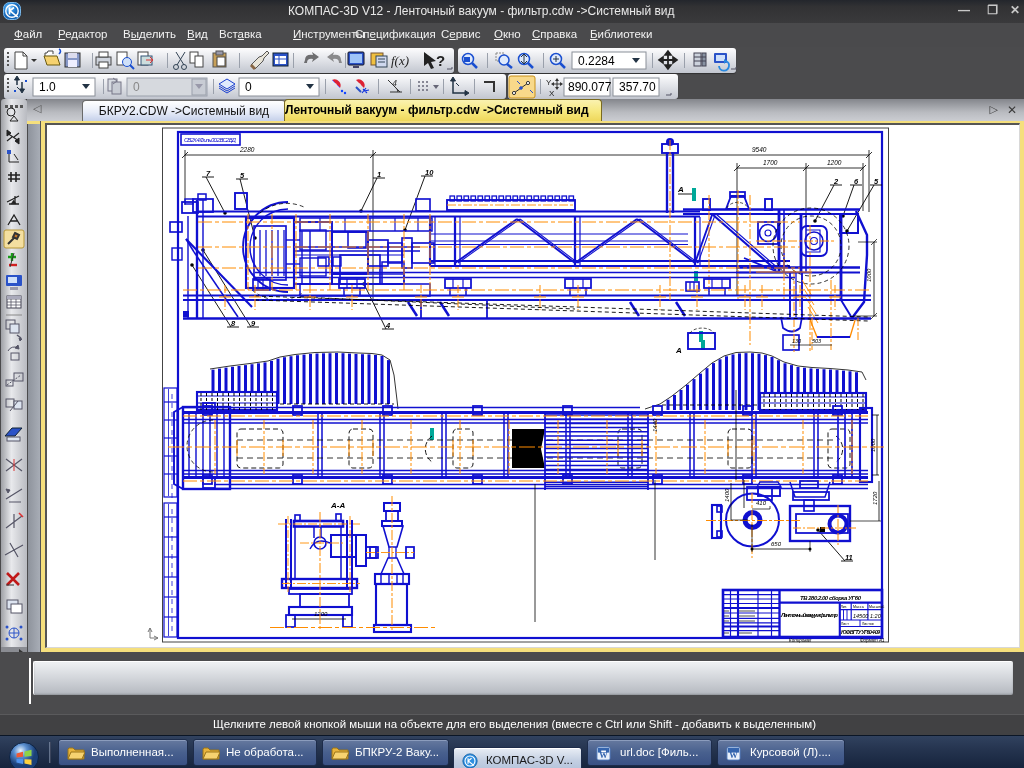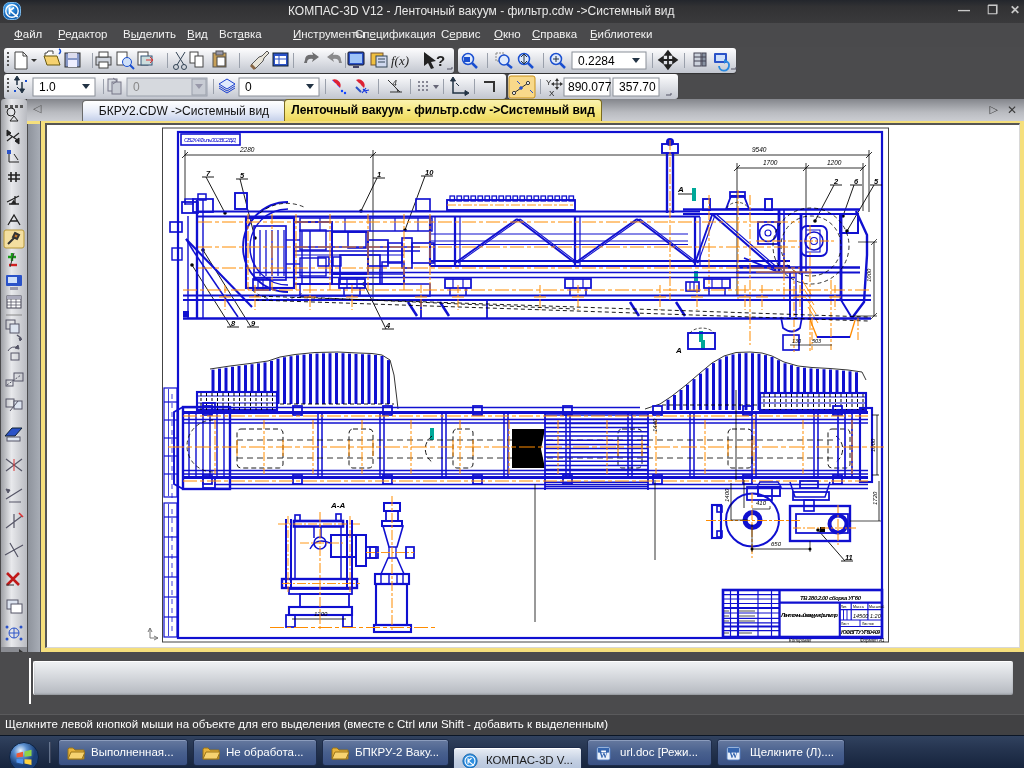--- a/index.html
+++ b/index.html
@@ -13,32 +13,32 @@
   .winbtn { position:absolute; top:3px; color:#c8c8c8; font-size:12px; font-weight:bold; }
   
   #menubar { position:absolute; left:0; top:23px; width:1024px; height:24px; background:#4a4a4c; color:#f2f2f2; font-size:11.5px; }
   #menubar span.mi { position:absolute; top:5px; }
   #menubar u { text-decoration:underline; }
   
   .tstrip { position:absolute; border-radius:3px; background:linear-gradient(#fdfdfe,#e3e5ea 45%,#c2c6cf); box-shadow:0 1px 1px rgba(0,0,0,0.35); }
   
   #tabrow { position:absolute; left:27px; top:99px; width:997px; height:22px; background:linear-gradient(#84868c,#b9bbc0 60%,#cbcdd2); }
   .tab1 { position:absolute; left:55px; top:1px; width:204px; height:21px; background:linear-gradient(#ffffff,#e7ecf8 55%,#c5d0ea); border:1px solid #6a6a6a; border-bottom:none; border-radius:4px 4px 0 0; font-size:12px; color:#111; text-align:center; padding-top:3px; }
-  .tab2 { position:absolute; left:257px; top:0px; width:318px; height:22px; background:linear-gradient(#faf2b0,#f6e87e 55%,#eed75b); border:1px solid #7a6a20; border-bottom:none; border-radius:4px 4px 0 0; font-size:12px; font-weight:bold; color:#000; text-align:center; padding-top:3px; }
+  .tab2 { position:absolute; left:257px; top:0px; width:318px; height:22px; background:linear-gradient(#faf2b0,#f6e87e 55%,#eed75b); border:1px solid #7a6a20; border-bottom:none; border-radius:4px 4px 0 0; font-size:12px; font-weight:bold; color:#000; text-align:left; padding-top:3px; }
   
   #leftpanel { position:absolute; left:1px; top:99px; width:26px; height:557px; background:linear-gradient(90deg,#9fa1a6,#e8e9ec 40%,#b9bbc1); border-radius:3px 3px 0 0; }
   
   #gutter { position:absolute; left:28px; top:121px; width:12px; height:531px; background:linear-gradient(90deg,#8e939c,#a8adb6); }
   #canvas { position:absolute; left:40px; top:121px; width:984px; height:531px; background:#f5df7d; border-left:1px solid #555; }
   #canvasinner { position:absolute; left:4px; top:2px; width:975px; height:525px; background:#ffffff; border-top:2px solid #555; border-left:2px solid #555; border-right:1px solid #d8d8d8; border-bottom:1px solid #d8d8d8; }
   
   #botpanel { position:absolute; left:0; top:652px; width:1024px; height:62px; background:#4b4b4d; }
   #propbar { position:absolute; left:33px; top:9px; width:980px; height:34px; border-radius:2px; background:linear-gradient(#eff1f3,#d2d5da 50%,#b4b8bf); border-top:1px solid #fff; border-left:1px solid #fff; box-shadow:inset 0 -1px 2px rgba(0,0,0,0.2); }
   #statusbar { position:absolute; left:0; top:714px; width:1024px; height:21px; background:#414143; border-top:1px solid #5a5a5c; color:#fff; font-size:11.5px; }
-  #statusbar div { padding:3px 0 0 5px; }
+  #statusbar div { padding:3px 0 0 5px;text-align:center; }
   
   #taskbar { position:absolute; left:0; top:735px; width:1024px; height:33px; background:linear-gradient(#31425f,#24334e 45%,#16243d); border-top:1px solid #0b1626; }
   .tbtn { position:absolute; top:3px; height:27px; border-radius:3px; background:linear-gradient(#66799f,#48608e 50%,#3a5184); border:1px solid #1d2c4a; box-shadow:inset 0 1px 0 #8b9cbd; color:#fff; font-size:11.5px; }
   .tbtn .lbl { position:absolute; left:32px; top:6px; white-space:nowrap; overflow:hidden; }
   .tbtn.active { background:linear-gradient(#e9eef5,#c3cfe2 50%,#aebfd9); color:#1a1a1a; box-shadow:inset 0 1px 0 #fff; }
   .folder { position:absolute; left:8px; top:6px; width:18px; height:14px; }
   #tray { position:absolute; right:0px; top:0px; width:172px; height:33px; }
   #clock { position:absolute; right:6px; top:9px; color:#fff; font-size:12px; }
 </style>
 </head>
@@ -1210,24 +1210,24 @@
         </svg>
       <span class="lbl">КОМПАС-3D V...</span>
       </div>
     <div class="tbtn" style="left:587px;width:125px;">
         <svg class="folder" viewBox="0 0 16 16" style="width:15px;height:15px;">
           <rect x="1" y="1" width="14" height="14" rx="2" fill="#e9f0fa" stroke="#4a74b8"></rect>
           <rect x="2" y="2" width="12" height="5" fill="#3565ae"></rect>
           <text x="8" y="13" font-size="9" font-weight="bold" fill="#3565ae" text-anchor="middle" font-family="Liberation Serif">W</text>
           <text x="8" y="6.5" font-size="5" fill="#fff" text-anchor="middle">▬</text>
         </svg>
-        <span class="lbl">url.doc [Режи...</span>
+        <span class="lbl">url.doc [Филь...</span>
       </div>
     <div class="tbtn" style="left:717px;width:128px;">
         <svg class="folder" viewBox="0 0 16 16" style="width:15px;height:15px;">
           <rect x="1" y="1" width="14" height="14" rx="2" fill="#e9f0fa" stroke="#4a74b8"></rect>
           <rect x="2" y="2" width="12" height="5" fill="#3565ae"></rect>
           <text x="8" y="13" font-size="9" font-weight="bold" fill="#3565ae" text-anchor="middle" font-family="Liberation Serif">W</text>
         </svg>
-        <span class="lbl">Щелкните (Л)....</span>
+        <span class="lbl">Курсовой (Л)....</span>
       </div>
   </div>
 </div>
 
 </body></html>

